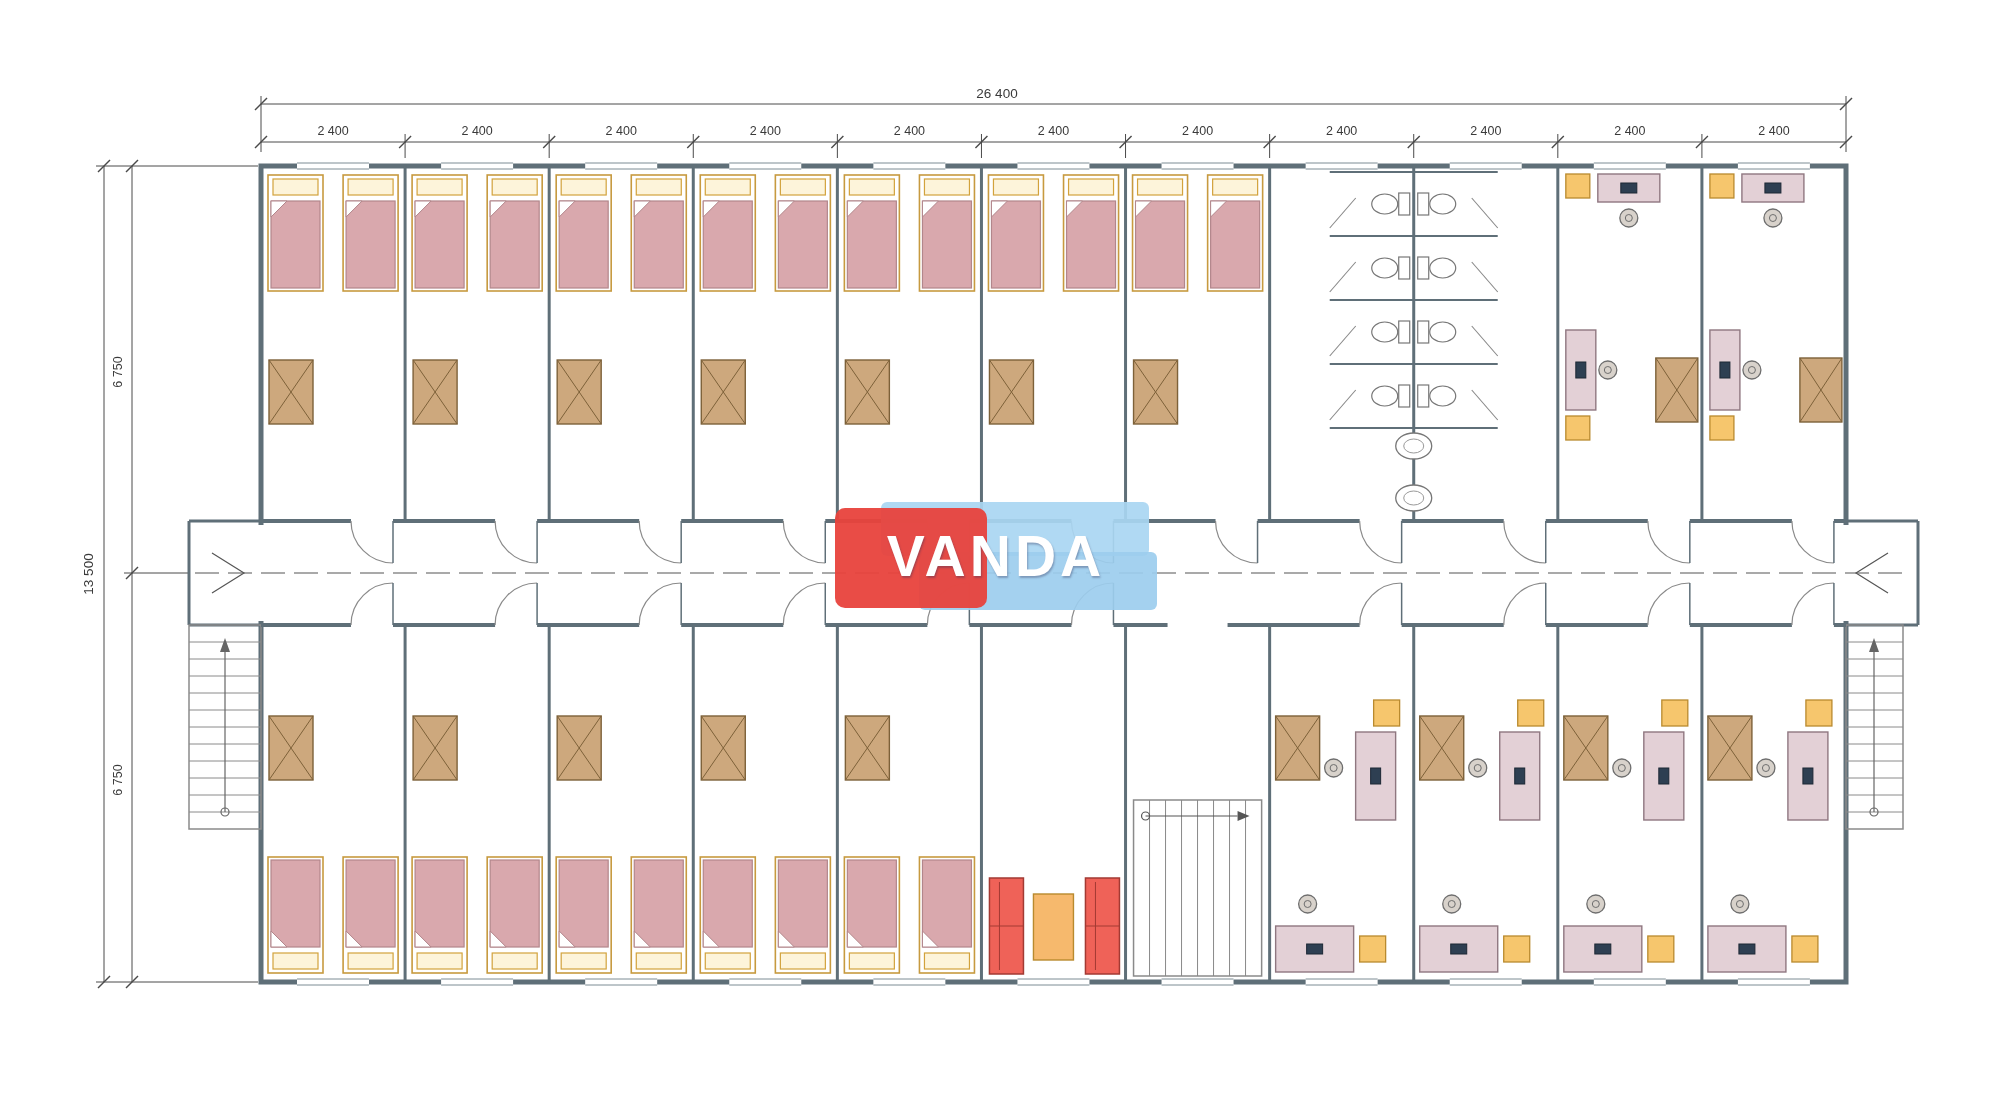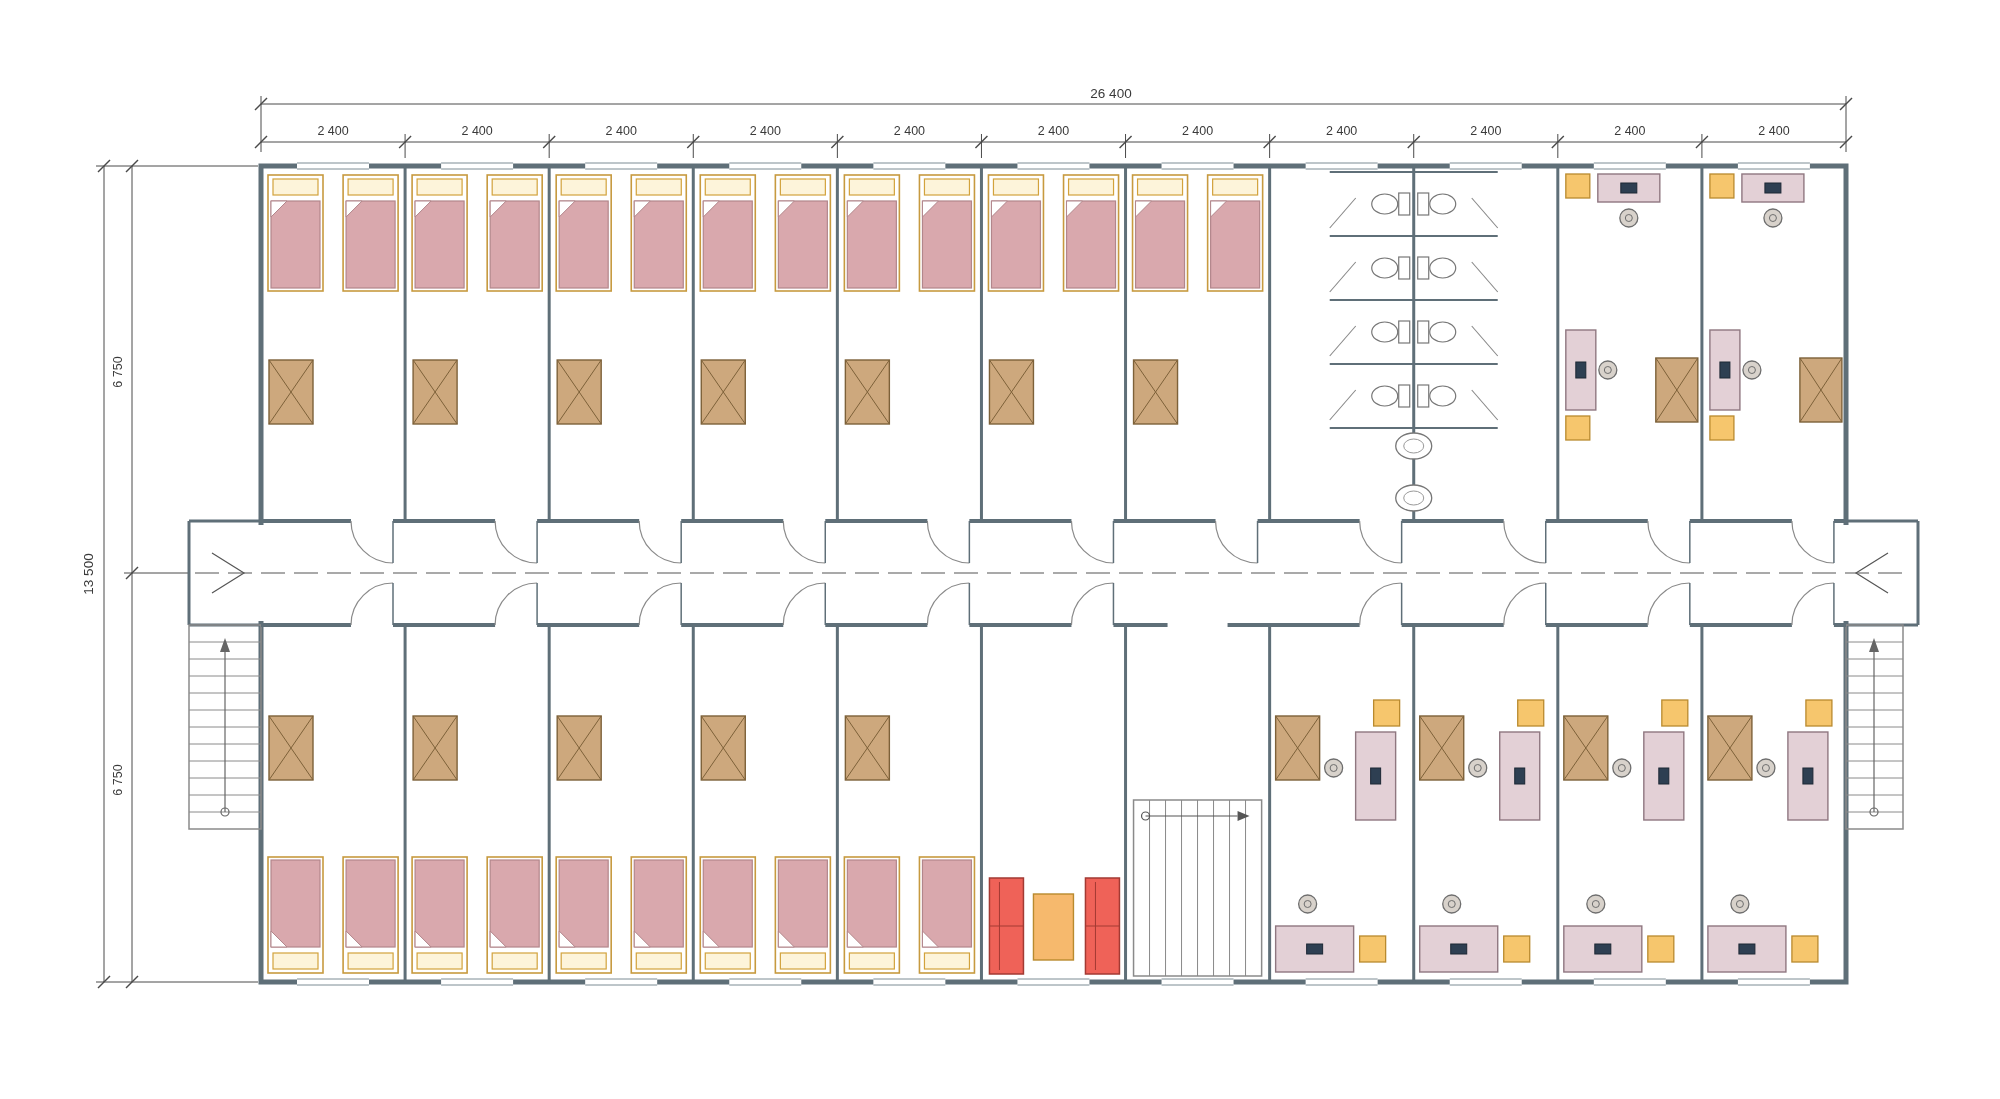--- a/index.html
+++ b/index.html
@@ -517,32 +517,38 @@
       <rect x="1802.909090909091" y="768" width="10" height="16" fill="#2e3f52" stroke="#1d2835" stroke-width="1"></rect>
       <circle cx="1765.909090909091" cy="768" r="9" fill="#d8d2cb" stroke="#6e6e6e" stroke-width="1.3"></circle>
       <circle cx="1765.909090909091" cy="768" r="3.5" fill="none" stroke="#6e6e6e" stroke-width="1"></circle>
       <rect x="1707.909090909091" y="926" width="78" height="46" fill="#e3d0d6" stroke="#8f7780" stroke-width="1.4"></rect>
       <rect x="1738.909090909091" y="944" width="16" height="10" fill="#2e3f52" stroke="#1d2835" stroke-width="1"></rect>
       <circle cx="1739.909090909091" cy="904" r="9" fill="#d8d2cb" stroke="#6e6e6e" stroke-width="1.3"></circle>
       <circle cx="1739.909090909091" cy="904" r="3.5" fill="none" stroke="#6e6e6e" stroke-width="1"></circle>
       <rect x="1791.909090909091" y="936" width="26" height="26" fill="#f6c66d" stroke="#b98a2e" stroke-width="1.3"></rect>
     </svg>
 
-  <div class="dim h big" style="left:1111px;top:86px;text-align:right;">26 400</div>
+  <div class="dim h big" style="left:997px;top:86px;text-align:right;">26 400</div>
   <div id="bay-labels">
       <div class="dim h" style="left: 333.045px; top: 124px;">2 400</div>
       <div class="dim h" style="left: 477.136px; top: 124px;">2 400</div>
       <div class="dim h" style="left: 621.227px; top: 124px;">2 400</div>
       <div class="dim h" style="left: 765.318px; top: 124px;">2 400</div>
       <div class="dim h" style="left: 909.409px; top: 124px;">2 400</div>
       <div class="dim h" style="left: 1053.5px; top: 124px;">2 400</div>
       <div class="dim h" style="left: 1197.59px; top: 124px;">2 400</div>
       <div class="dim h" style="left: 1341.68px; top: 124px;">2 400</div>
       <div class="dim h" style="left: 1485.77px; top: 124px;">2 400</div>
       <div class="dim h" style="left: 1629.86px; top: 124px;">2 400</div>
       <div class="dim h" style="left: 1773.95px; top: 124px;">2 400</div>
     </div>
   <div class="dim v big" style="left:88px;top:574px;">13 500</div>
   <div class="dim v" style="left:118px;top:372px;">6 750</div>
   <div class="dim v" style="left:118px;top:780px;">6 750</div>
 
+  <div id="watermark">
+    <div class="wm-blue1" style="background: rgb(169, 214, 242);"></div>
+    <div class="wm-blue2" style="background: rgb(156, 205, 238);"></div>
+    <div class="wm-red" style="background: rgb(232, 66, 60);"></div>
+    <div class="wm-text">VANDA</div>
+  </div>
 
 </div>
 
 </body></html>

